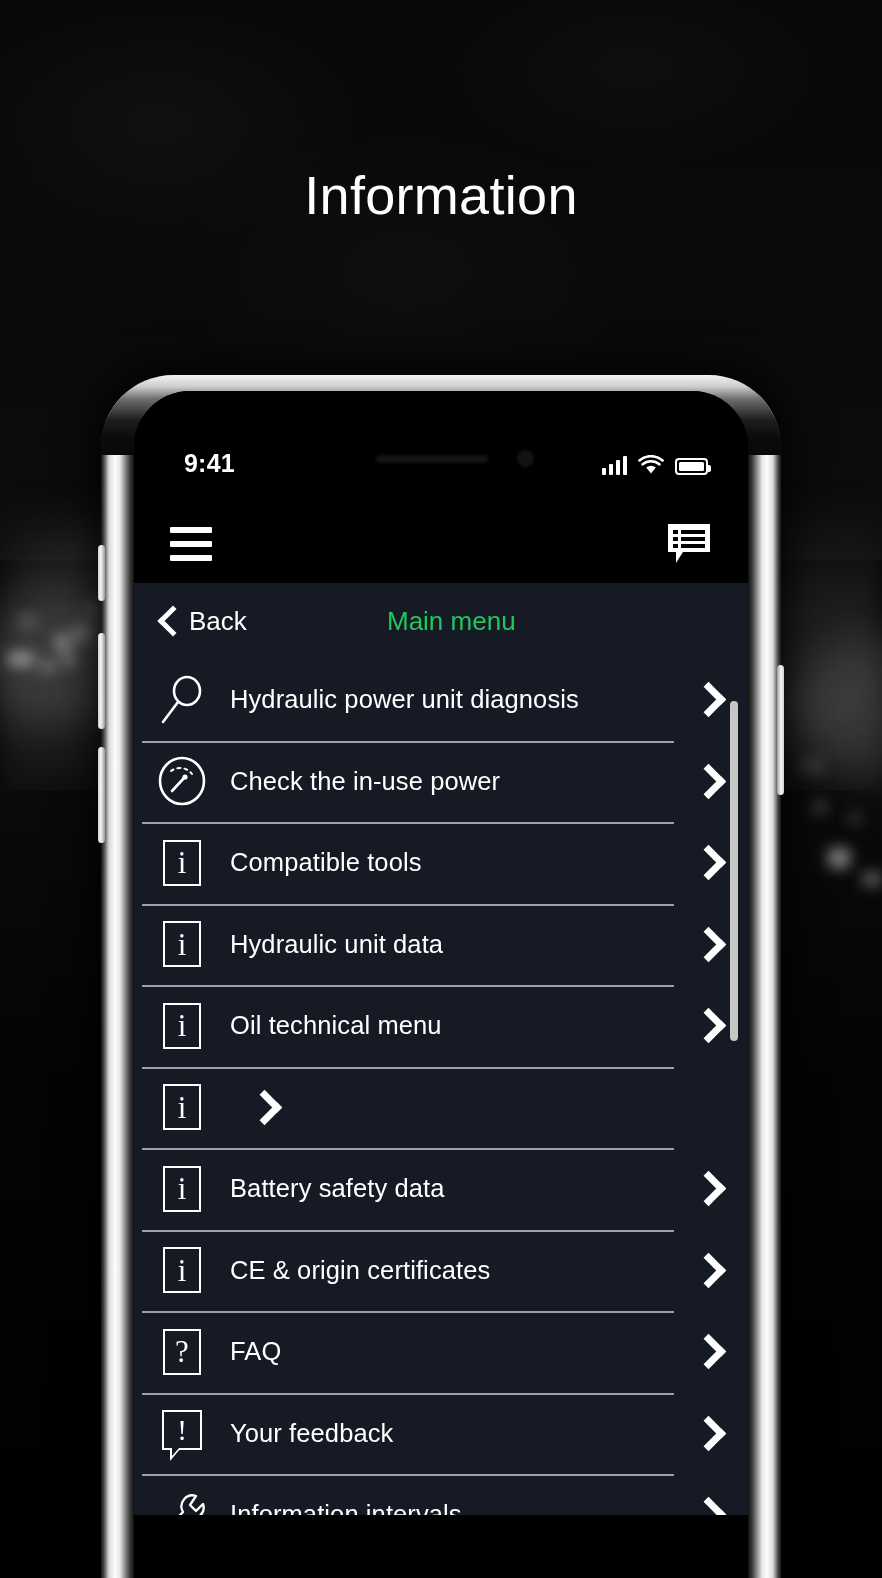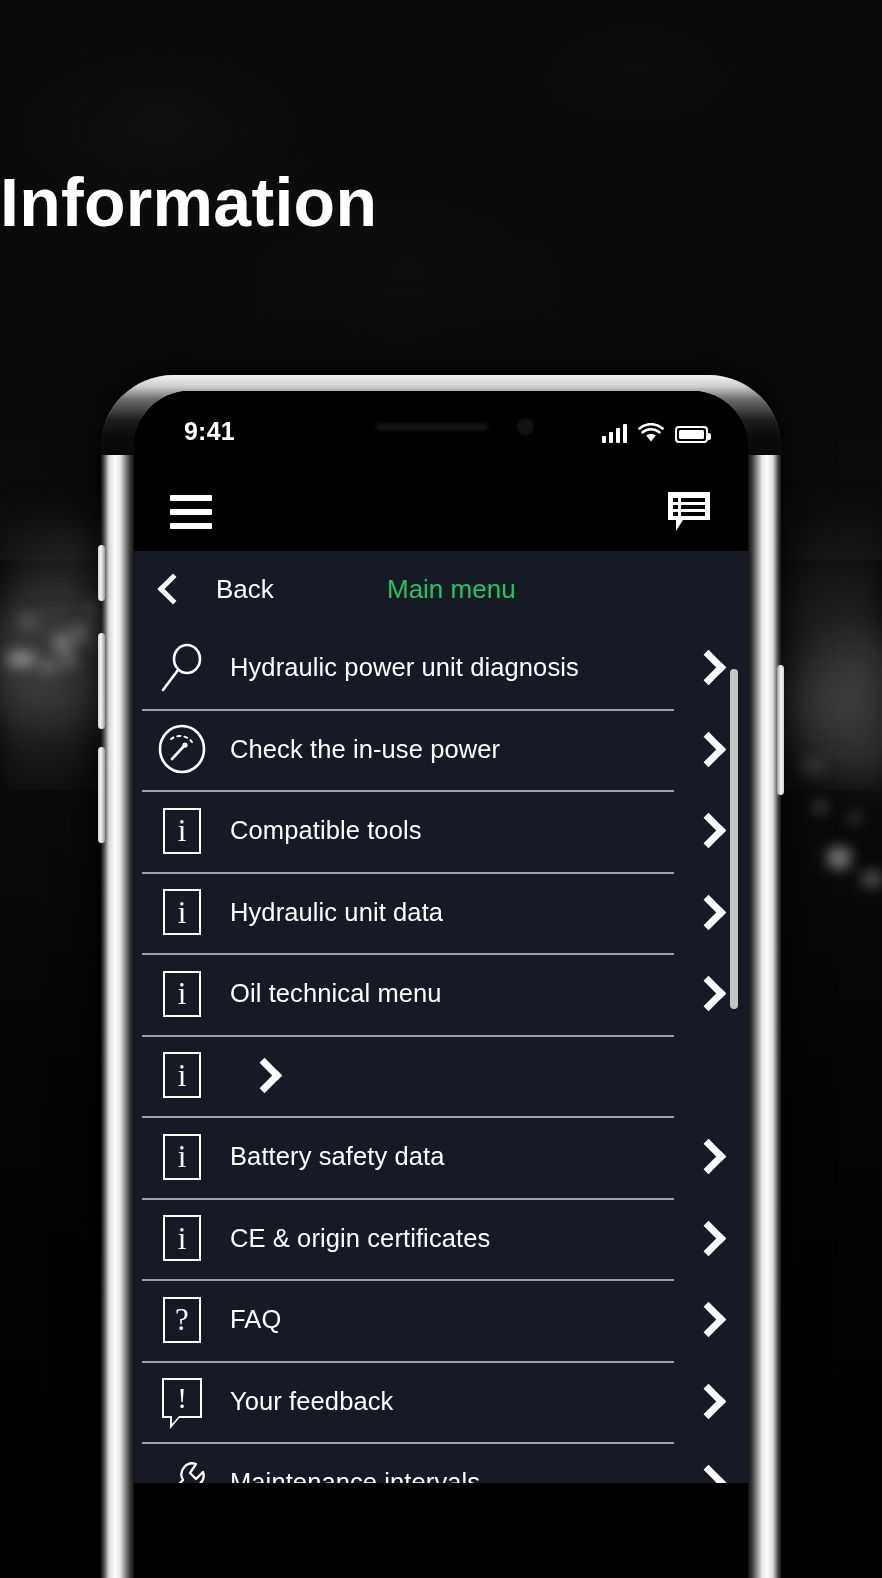--- a/index.html
+++ b/index.html
@@ -58,24 +58,24 @@
     background: rgba(255,255,255,0.10);
     filter: blur(22px);
   }
 
   
   .page-title {
     position: absolute;
     top: 168px;
     left: 0;
     width: 882px;
-    text-align: left;
+    text-align: center;
     color: #ffffff;
-    font-size: 68px;
-    font-weight: 700;
+    font-size: 54px;
+    font-weight: 400;
     letter-spacing: 0.3px;
     line-height: 1;
   }
 
   
   .phone {
     position: absolute;
     left: 101px;
     top: 375px;
     width: 680px;
@@ -132,20 +132,21 @@
     left: 0; right: 0; top: 0; bottom: 0;
     background: #000;
     overflow: hidden;
   }
 
   
   .status-bar {
     position: relative;
     height: 88px;
     background: #000;
+    margin-top: 32px;
   }
   .notch-speaker {
     position: absolute;
     left: 50%;
     transform: translateX(-58%);
     top: 32px;
     width: 112px;
     height: 8px;
     border-radius: 5px;
     background: #141414;
@@ -261,21 +262,21 @@
     height: 76px;
     background: #161a25;
     display: flex;
     align-items: center;
   }
   .back-btn {
     position: absolute;
     left: 22px;
     display: flex;
     align-items: center;
-    gap: 32px;
+    gap: 5px;
     cursor: pointer;
   }
   .chev-left {
     width: 17px;
     height: 17px;
     border-left: 5px solid #fff;
     border-bottom: 5px solid #fff;
     transform: rotate(45deg);
     margin-left: 6px;
   }
@@ -618,21 +619,21 @@
             </div>
         </div>
 
         <div class="menu-item">
           <div class="mi-icon">
             <svg width="52" height="52" viewBox="0 0 52 52">
               <path d="M40 7 a11 11 0 0 0 -13 16 L11 40 a4.5 4.5 0 0 0 6 6 L33 29 a11 11 0 0 0 14 -14 l-7 7 l-6 -6 Z" stroke="#fff" stroke-width="2.3" fill="none" stroke-linejoin="round"></path>
               <circle cx="13.5" cy="43" r="2.4" stroke="#fff" stroke-width="1.6" fill="none"></circle>
             </svg>
           </div>
-          <div class="mi-label">Maintenance intervals</div>
+          <div class="mi-label">Information intervals</div>
           <div class="mi-chev">
               <span class="chev-right"></span>
             </div>
         </div>
 
         <div class="scroll-track">
           <div class="scroll-thumb"></div>
         </div>
       </div>
 

